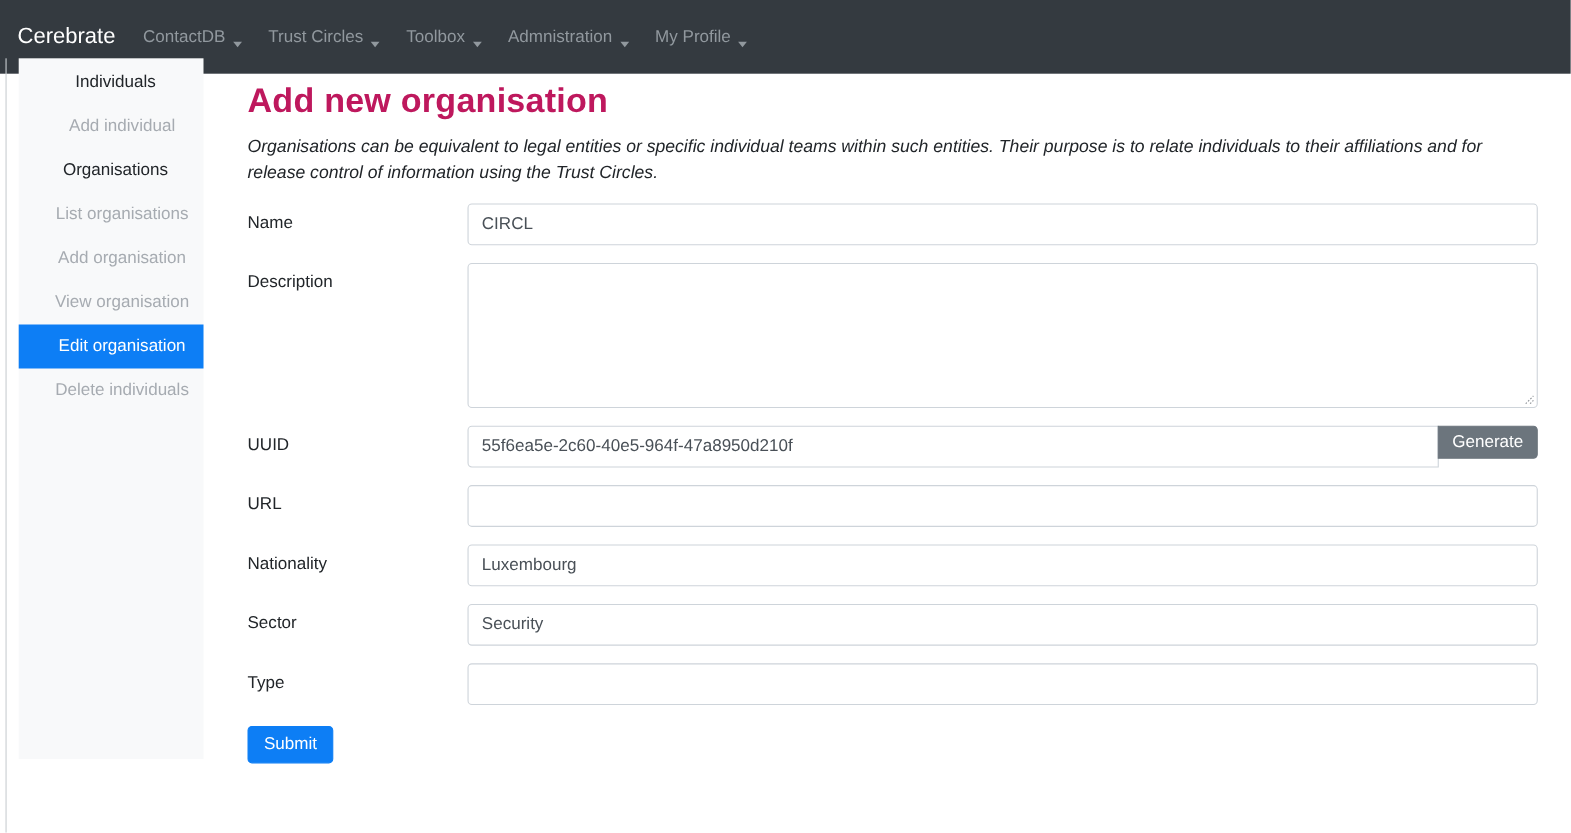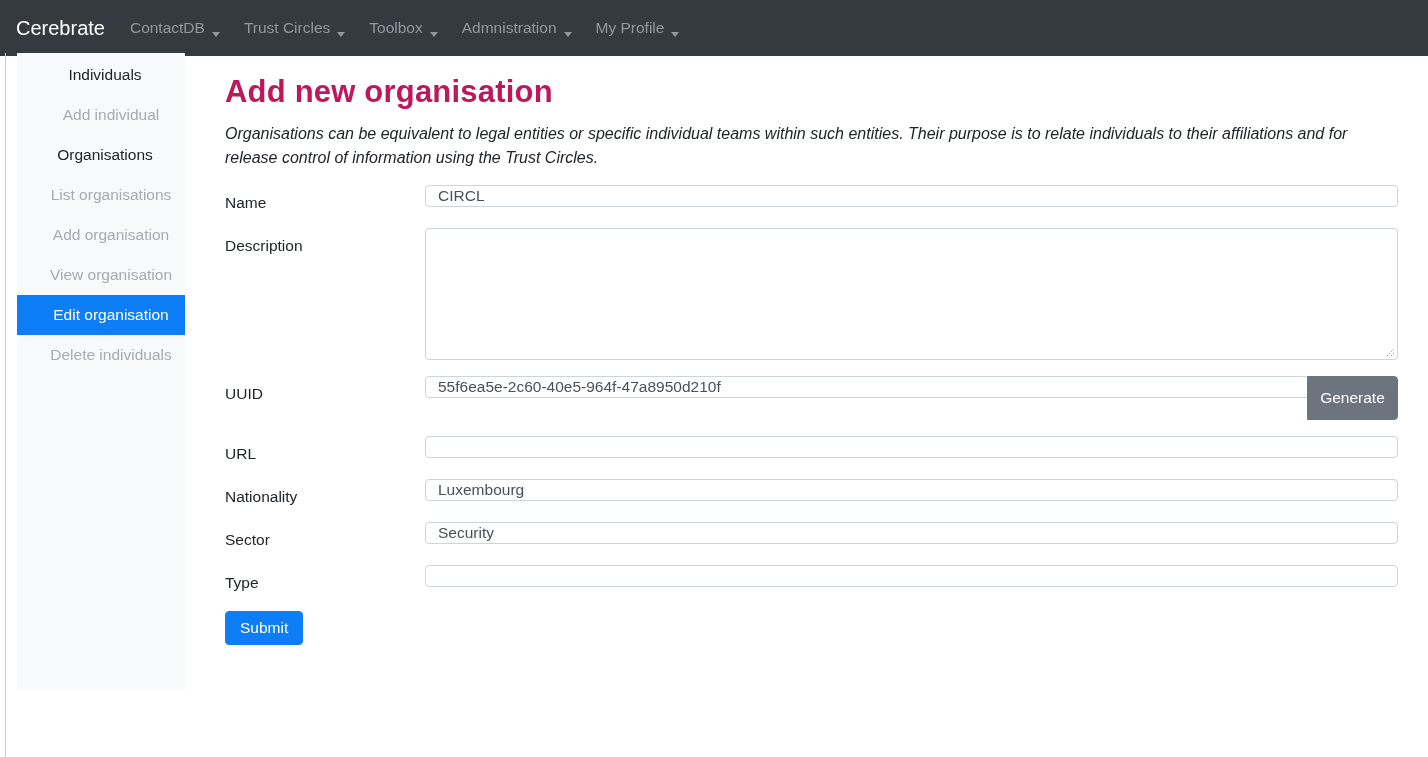--- a/index.html
+++ b/index.html
@@ -6,21 +6,21 @@
   html, body {
     width: 1428px; height: 757px;
     background: #ffffff;
     font-family: "Liberation Sans", "DejaVu Sans", sans-serif;
     overflow: hidden;
     position: relative;
   }
 
   
   .navbar {
-    height: 56px;
+    height: 67px;
     background: #343a40;
     display: flex;
     align-items: center;
     padding: 0 16px;
   }
   .brand {
     color: #ffffff;
     font-size: 20px;
     margin-right: 21px;
     cursor: pointer;
@@ -116,21 +116,21 @@
     width: 200px;
     flex: 0 0 200px;
     padding-top: 9px;
     font-size: 15.5px;
     color: #212529;
   }
   .field-wrap { flex: 1; position: relative; display: flex; }
   .form-control {
     flex: 1;
     width: 100%;
-    height: 22px;
+    height: 38px;
     border: 1px solid #ced4da;
     border-radius: 4px;
     padding: 6px 12px;
     font-size: 15.5px;
     color: #495057;
     background: #ffffff;
     font-family: "Liberation Sans", "DejaVu Sans", sans-serif;
     outline: none;
   }
   textarea.form-control {
@@ -143,21 +143,21 @@
     pointer-events: auto;
     cursor: ns-resize;
   }
   .input-group { flex: 1; display: flex; }
   .input-group .form-control {
     border-top-right-radius: 0;
     border-bottom-right-radius: 0;
   }
   .btn-generate {
     width: 91px;
-    height: 44px;
+    height: 30px;
     border: 1px solid #6c757d;
     margin-left: -1px;
     background: #6c757d;
     color: #ffffff;
     font-size: 15.5px;
     border-radius: 0 4px 4px 0;
     cursor: pointer;
     font-family: "Liberation Sans", "DejaVu Sans", sans-serif;
   }
   .btn-submit {

